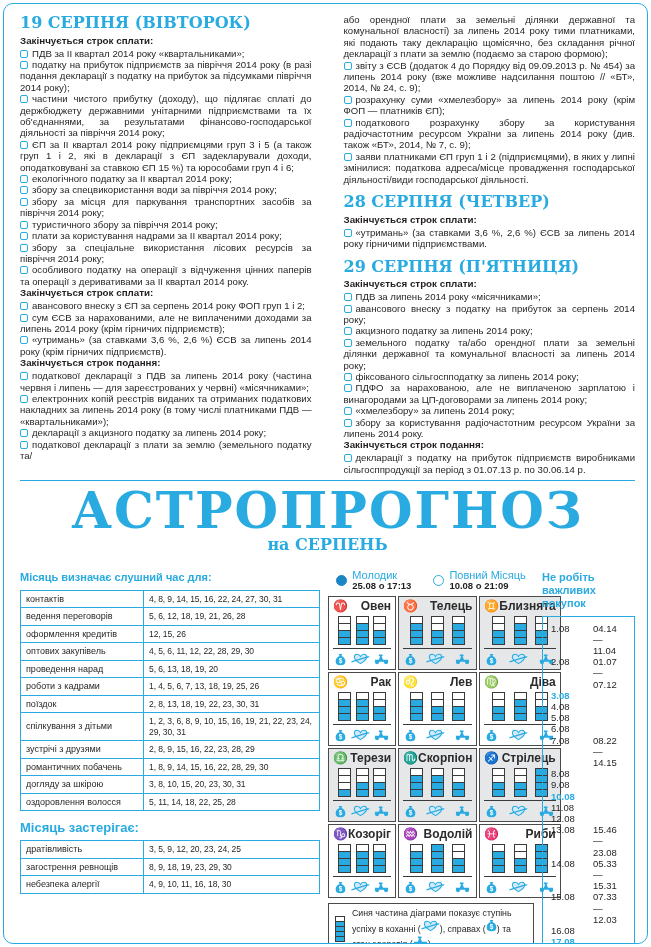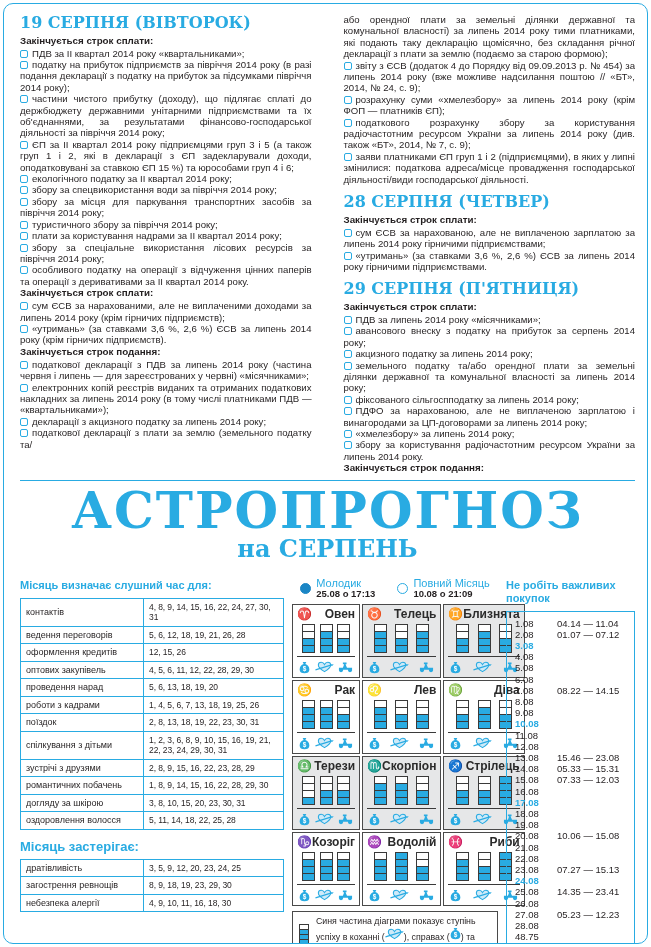--- a/index.html
+++ b/index.html
@@ -35,25 +35,25 @@
   }
   .divider{border:none;border-top:1px solid var(--accent);margin:4px 0 0;}
   
   .astro{text-align:center;margin:6px 0 16px;}
   .astro-title{
     font-family:"DejaVu Serif","Liberation Serif",serif;font-weight:bold;
     font-size:50px;line-height:0.95;color:var(--accent);letter-spacing:2px;margin:0;
   }
   .astro-sub{
     font-family:"DejaVu Serif","Liberation Serif",serif;font-weight:bold;
-    font-size:24px;line-height:1;color:var(--accent);margin:2px 0 0;
+    font-size:16px;line-height:1;color:var(--accent);margin:2px 0 0;
   }
   
   .bottom{display:flex;gap:8px;margin-top:4px;align-items:flex-start;}
-  .b-left{width:264px;flex:none;}
+  .b-left{width:300px;flex:none;}
   .b-mid{width:206px;flex:none;}
   .b-right{flex:1;min-width:0;}
   .b-head{color:var(--accent);font-weight:bold;font-size:11px;line-height:13px;margin:2px 0 6px;}
   .warn-head{font-size:13px;margin:10px 0 6px;}
   table.days{border-collapse:collapse;width:100%;}
   table.days td{
     border:1px solid var(--accent);color:var(--ink);
     padding:3px 5px;vertical-align:middle;
   }
   td.lbl{width:112px;font-size:9px;line-height:10.5px;}
@@ -111,39 +111,39 @@
           <p class="check-item"><span class="checkbox"></span><span class="item-text">екологічного податку за II квартал 2014 року;</span></p>
           <p class="check-item"><span class="checkbox"></span><span class="item-text">збору за спецвикористання води за півріччя 2014 року;</span></p>
           <p class="check-item"><span class="checkbox"></span><span class="item-text">збору за місця для паркування транспортних засобів за півріччя 2014 року;</span></p>
           <p class="check-item"><span class="checkbox"></span><span class="item-text">туристичного збору за півріччя 2014 року;</span></p>
           <p class="check-item"><span class="checkbox"></span><span class="item-text">плати за користування надрами за II квартал 2014 року;</span></p>
           <p class="check-item"><span class="checkbox"></span><span class="item-text">збору за спеціальне використання лісових ресурсів за півріччя 2014 року;</span></p>
           <p class="check-item"><span class="checkbox"></span><span class="item-text">особливого податку на операції з відчуження цінних паперів та операції з деривативами за II квартал 2014 року.</span></p>
         </section>
         <section class="day-section">
           <p class="subhead">Закінчується строк сплати:</p>
+          <p class="check-item"><span class="checkbox"></span><span class="item-text">авансового внеску з ЄП за серпень 2014 року ФОП груп 1 і 2;</span></p>
           <p class="check-item"><span class="checkbox"></span><span class="item-text">сум ЄСВ за нарахованими, але не виплаченими доходами за липень 2014 року (крім гірничих підприємств);</span></p>
           <p class="check-item"><span class="checkbox"></span><span class="item-text">«утримань» (за ставками 3,6 %, 2,6 %) ЄСВ за липень 2014 року (крім гірничих підприємств).</span></p>
           <p class="subhead">Закінчується строк подання:</p>
           <p class="check-item"><span class="checkbox"></span><span class="item-text">податкової декларації з ПДВ за липень 2014 року (частина червня і липень — для зареєстрованих у червні) «місячниками»;</span></p>
           <p class="check-item"><span class="checkbox"></span><span class="item-text">електронних копій реєстрів виданих та отриманих податкових накладних за липень 2014 року (в тому числі платниками ПДВ — «квартальниками»);</span></p>
           <p class="check-item"><span class="checkbox"></span><span class="item-text">декларації з акцизного податку за липень 2014 року;</span></p>
           <p class="check-item"><span class="checkbox"></span><span class="item-text">податкової декларації з плати за землю (земельного податку та/</span></p>
         </section>
       </div>
     <div class="cal-col">
         <p class="cont-text">або орендної плати за земельні ділянки державної та комунальної власності) за липень 2014 року тими платниками, які подають таку декларацію щомісячно, без складання річної декларації з плати за землю (подаємо за старою формою);</p>
         <p class="check-item"><span class="checkbox"></span><span class="item-text">звіту з ЄСВ (додаток 4 до Порядку від 09.09.2013 р. № 454) за липень 2014 року (вже можливе надсилання поштою // «БТ», 2014, № 24, с. 9);</span></p>
         <p class="check-item"><span class="checkbox"></span><span class="item-text">розрахунку суми «хмелезбору» за липень 2014 року (крім ФОП — платників ЄП);</span></p>
         <p class="check-item"><span class="checkbox"></span><span class="item-text">податкового розрахунку збору за користування радіочастотним ресурсом України за липень 2014 року (див. також «БТ», 2014, № 7, с. 9);</span></p>
         <p class="check-item"><span class="checkbox"></span><span class="item-text">заяви платниками ЄП груп 1 і 2 (підприємцями), в яких у липні змінилися: податкова адреса/місце провадження господарської діяльності/види господарської діяльності.</span></p>
         <section class="day-section">
           <h2 class="day-title">28 СЕРПНЯ (ЧЕТВЕР)</h2>
           <p class="subhead">Закінчується строк сплати:</p>
-          <p class="check-item"><span class="checkbox"></span><span class="item-text">сум ЄСВ за нарахованою, але не виплаченою зарплатою за липень 2014 року гірничими підприємствами;</span></p>
           <p class="check-item"><span class="checkbox"></span><span class="item-text">«утримань» (за ставками 3,6 %, 2,6 %) ЄСВ за липень 2014 року гірничими підприємствами.</span></p>
         </section>
         <section class="day-section">
           <h2 class="day-title">29 СЕРПНЯ (П'ЯТНИЦЯ)</h2>
           <p class="subhead">Закінчується строк сплати:</p>
           <p class="check-item"><span class="checkbox"></span><span class="item-text">ПДВ за липень 2014 року «місячниками»;</span></p>
           <p class="check-item"><span class="checkbox"></span><span class="item-text">авансового внеску з податку на прибуток за серпень 2014 року;</span></p>
           <p class="check-item"><span class="checkbox"></span><span class="item-text">акцизного податку за липень 2014 року;</span></p>
           <p class="check-item"><span class="checkbox"></span><span class="item-text">земельного податку та/або орендної плати за земельні ділянки державної та комунальної власності за липень 2014 року;</span></p>
           <p class="check-item"><span class="checkbox"></span><span class="item-text">фіксованого сільгоспподатку за липень 2014 року;</span></p>

